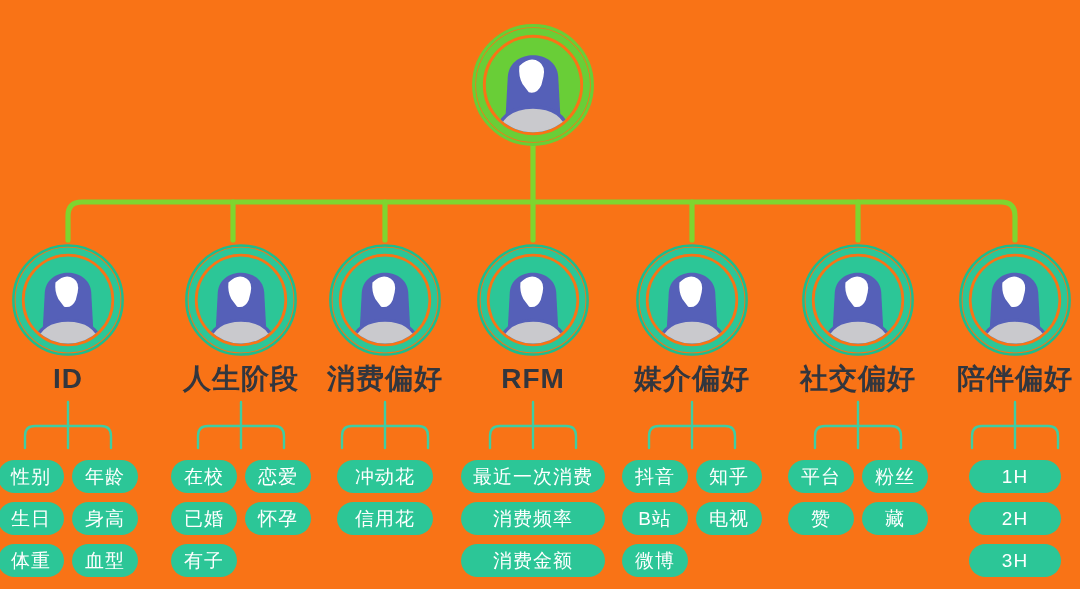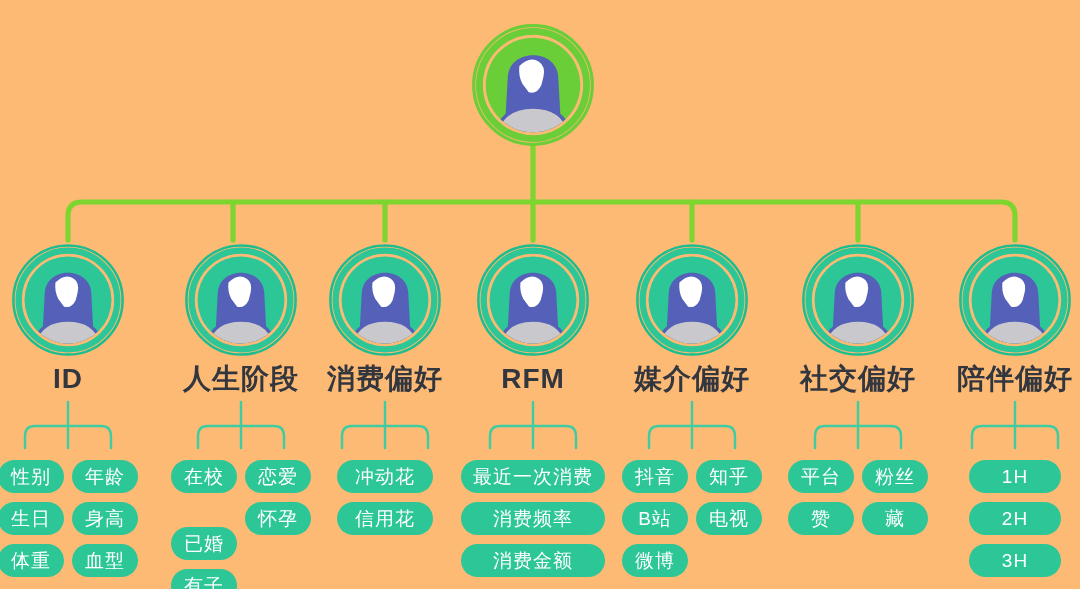--- a/index.html
+++ b/index.html
@@ -10,21 +10,21 @@
     --teal-line:#3ecda2;
     --hair:#5560b8;
     --shoulder:#c9c9cd;
     --label:#32363e;
     --pill-text:#ffffff;
   }
   *{margin:0;padding:0;box-sizing:border-box;}
   html,body{background:#ffffff;}
   body{font-family:"Liberation Sans","DejaVu Sans",sans-serif;}
   .stage{
-    position:relative;width:1080px;height:589px;background:#fdba74;
+    position:relative;width:1080px;height:589px;background:#f97316;
     overflow:hidden;margin:0 auto;
   }
   .tree-lines{position:absolute;left:0;top:0;width:1080px;height:589px;}
   .tree-lines path{fill:none;stroke:var(--green-line);stroke-width:5.2;stroke-linecap:round;}
   .root-avatar{position:absolute;top:22px;width:126px;height:126px;}
   .avatar{display:block;}
   .avatar .ring-outer{fill:none;stroke:var(--teal-ring);stroke-width:2.6;}
   .avatar .ring-thick{fill:none;stroke:var(--teal);stroke-width:6.5;}
   .avatar .disc{fill:var(--teal);}
   .avatar--green .ring-outer{stroke:var(--green-disc);stroke-width:3;}
@@ -139,21 +139,21 @@
         <svg class="bracket" viewBox="0 0 110 52">
       <path d="M55 2 V48"></path>
       <path d="M12 48 V36 Q12 26 22 26 H88 Q98 26 98 36 V48"></path>
     </svg>
         <div class="pills" style="width: 140px;">
           <div class="pill-row">
             <span class="pill" style="width: 66px;">在校</span>
             <span class="pill" style="width: 66px;">恋爱</span>
           </div>
           <div class="pill-row">
-            <span class="pill" style="width: 66px; margin-top: 25px;">已婚</span>
+            <span class="pill" style="width: 66px;">已婚</span>
             <span class="pill" style="width: 66px; text-align: center;">怀孕</span>
           </div>
           <div class="pill-row pill-row--start">
             <span class="pill" style="width: 66px;">有子</span>
           </div>
         </div>
       </div>
       <div class="branch-column" style="left: 305px;">
         <svg class="avatar branch-avatar" viewBox="0 0 120 120">
       <circle class="ring-outer" cx="60" cy="60" r="56.5"></circle>

